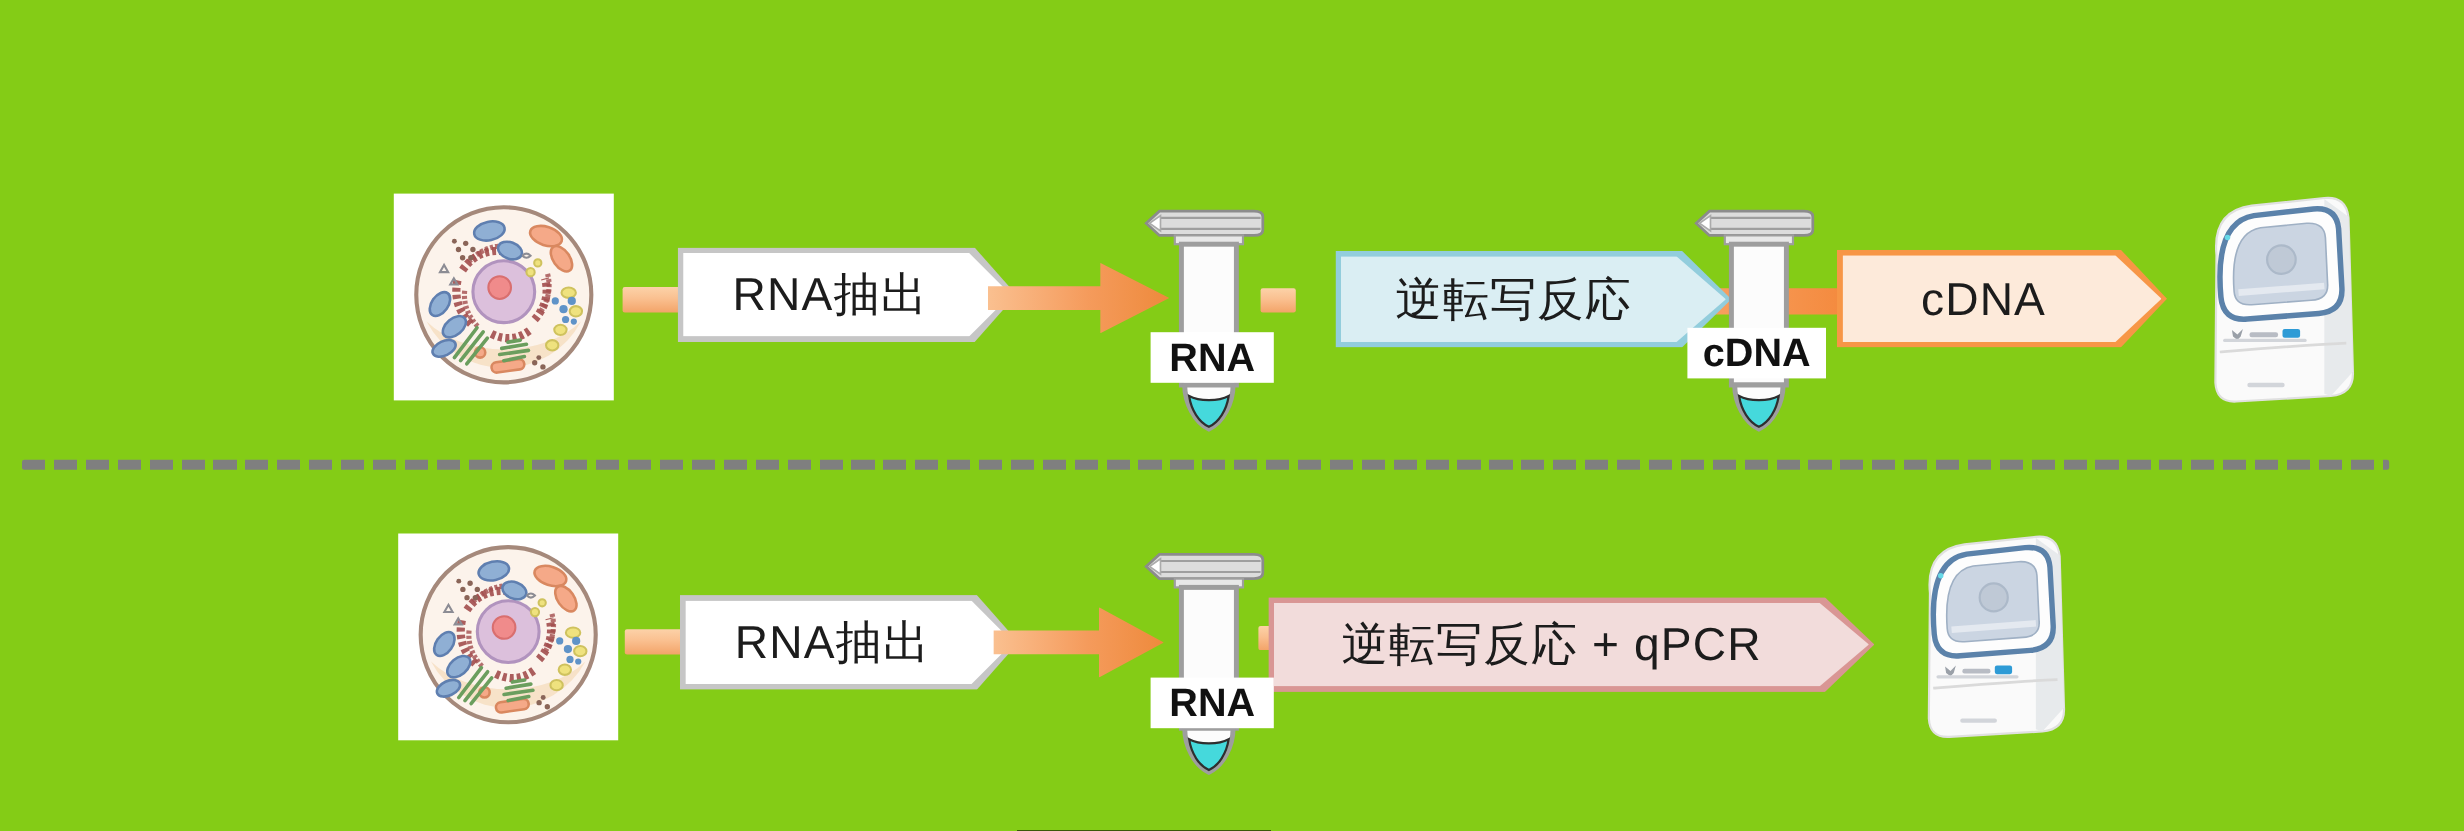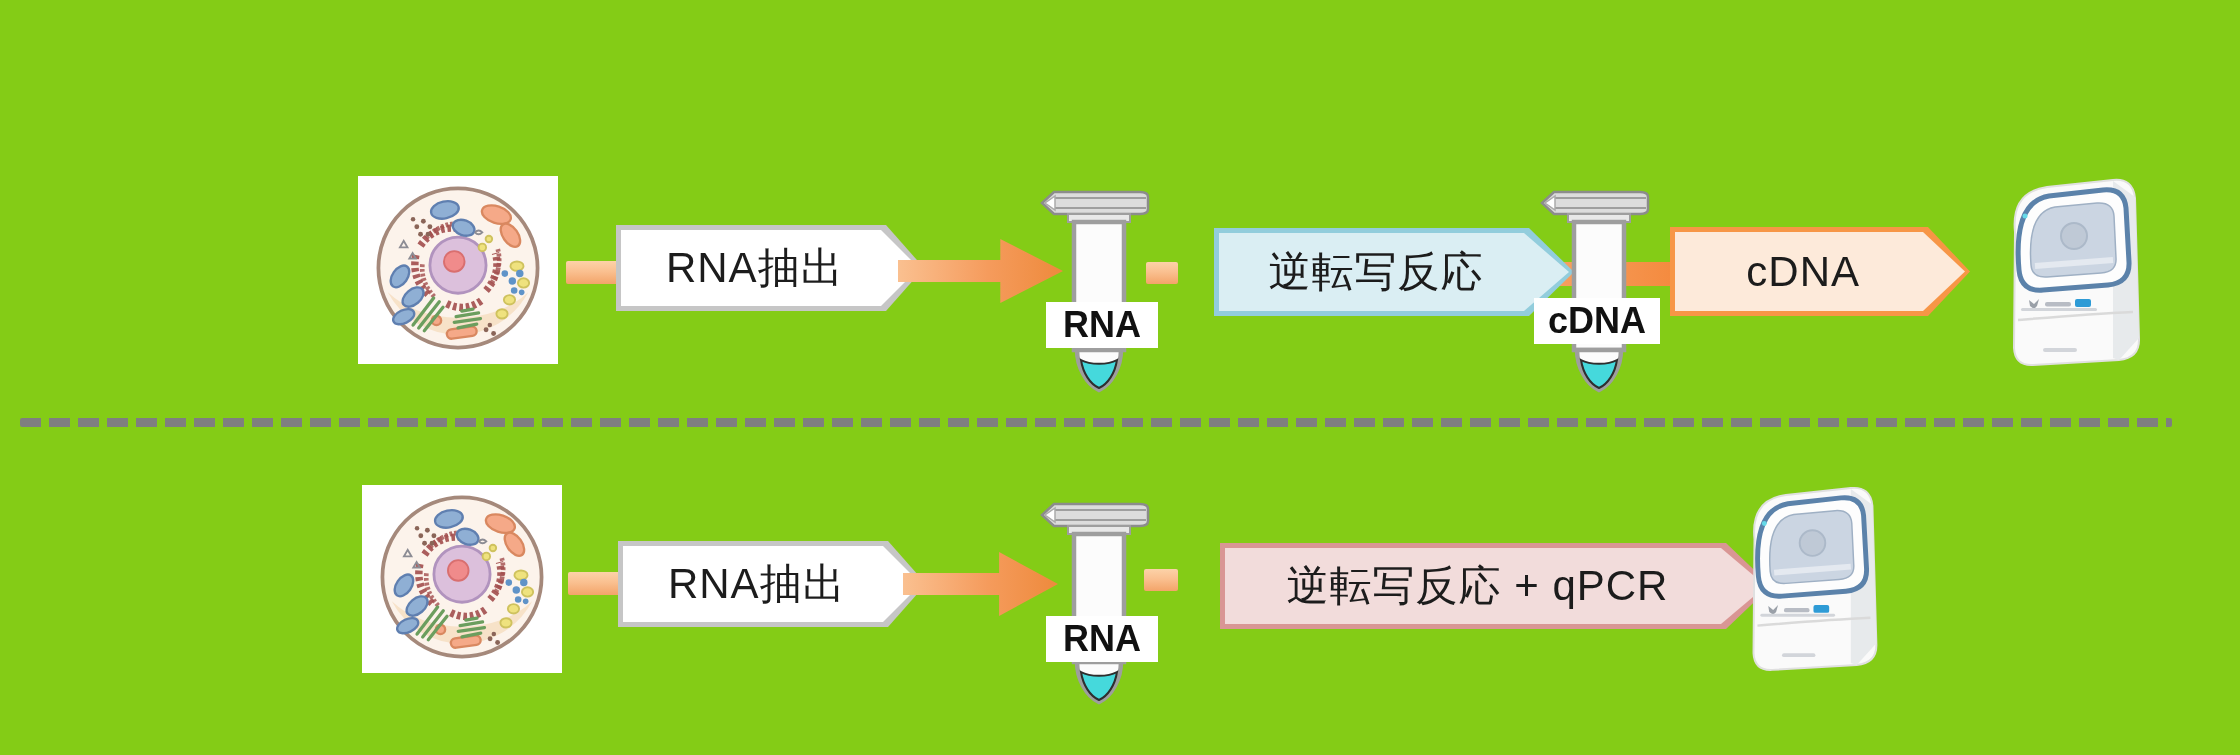--- a/index.html
+++ b/index.html
@@ -304,21 +304,21 @@
         <rect x="28" y="26" width="62" height="8" fill="#E8E8E8" stroke="#9E9E9E" stroke-width="2"></rect>
         <rect x="34" y="34" width="50" height="128" fill="#FCFCFC" stroke="#9E9E9E" stroke-width="4.5"></rect>
         <path d="M37,162 C37,178 46,196 59,202 C72,196 81,178 81,162 Z" fill="#FCFCFC" stroke="#9E9E9E" stroke-width="4.5"></path>
         <path d="M41,172 C43,185 50,196 59,200 C68,196 75,185 77,172 C68,177 50,177 41,172 Z" fill="#45D9DC" stroke="#2E2E2E" stroke-width="2"></path>
       </svg>
     </div>
     <div class="tube-label" style="left:1046px;top:616px;width:112px;height:46px;">RNA</div>
 
     <div class="stub" style="left:1144px;top:569px;width:34px;height:22px;z-index:1;"></div>
 
-    <div class="parrow" style="left:1220px;top:543px;width:551px;height:86px;--tip:45px;--bc:#D99694;--fc:#F2DCDB;z-index:3;">
+    <div class="parrow" style="left:1153px;top:543px;width:551px;height:86px;--tip:45px;--bc:#D99694;--fc:#F2DCDB;z-index:3;">
       <div class="shape"></div>
       <div class="fill"></div>
       <div class="lbl">逆転写反応 + qPCR</div>
     </div>
 
     <div class="icon-wrap" style="left:1725px;top:475px;z-index:4;">
       <svg width="172" height="203" viewBox="0 0 175 200">
         <path d="M30,62 Q26,22 62,17 L128,10 Q148,8 150,28 L154,168 Q155,188 134,190 L48,195 Q30,196 29,178 Z" fill="#FAFAFA" stroke="#E0E0E0" stroke-width="2"></path>
         <path d="M128,11 L150,27 L154,168 L134,190 L128,188 Z" fill="#E7EAEC"></path>
         <path d="M34,100 Q28,32 64,26 L118,20 Q139,18 141,38 L144,92 Q145,113 123,115 L58,120 Q36,122 34,100 Z" fill="#FDFDFD" stroke="#5B82AA" stroke-width="5"></path>

